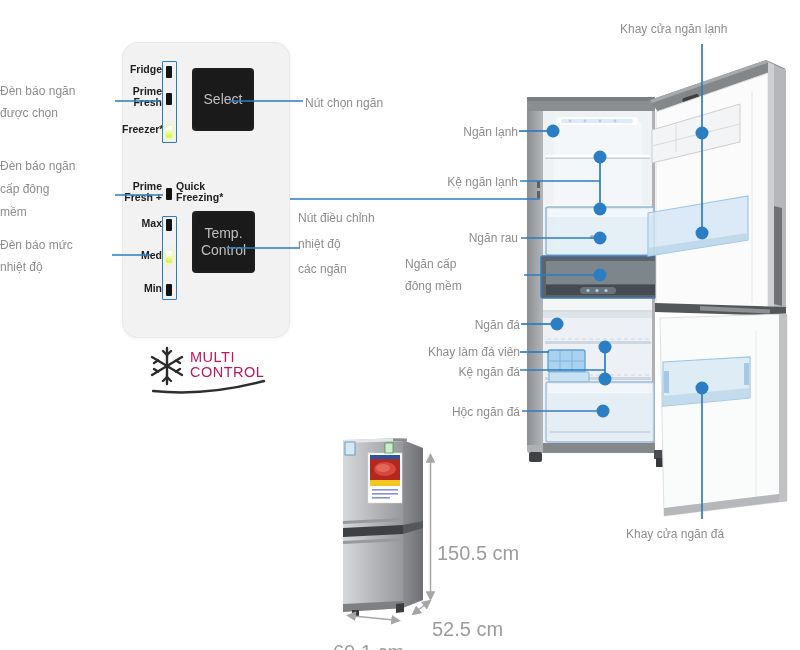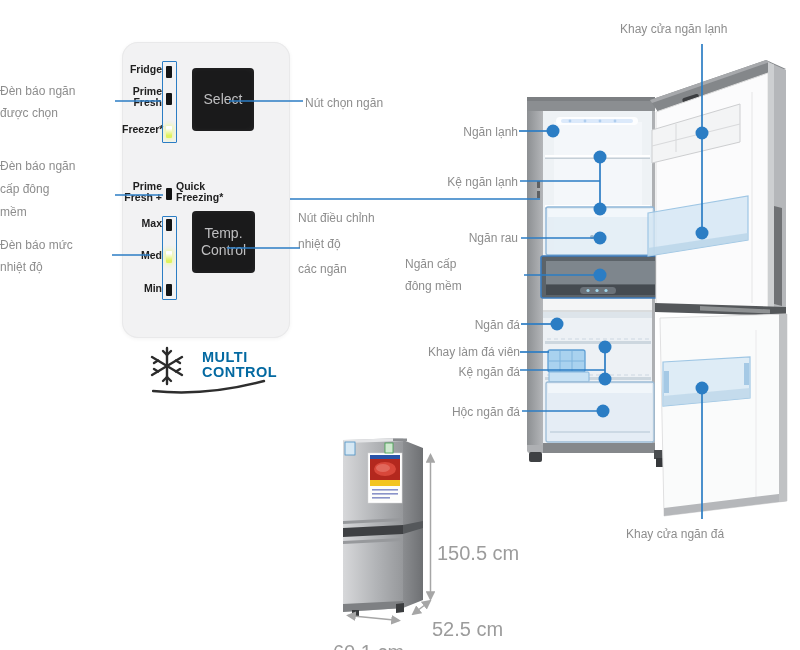--- a/index.html
+++ b/index.html
@@ -15,21 +15,21 @@
   .panel{position:absolute;left:122px;top:42px;width:168px;height:296px;background:#f2f2f3;
          border-radius:16px;box-shadow:inset 0 0 0 1px #e9e9ea,0 1px 4px rgba(0,0,0,.05);}
   .panel .ptxt{position:absolute;font-size:10.5px;line-height:11px;font-weight:700;color:#202020;white-space:pre-line;}
   .pright{text-align:right;width:40px;left:0;}
   .ind{position:absolute;left:44px;width:6px;height:12px;background:#141414;border-radius:1px;}
   .ind.lit{background:linear-gradient(180deg,#ffffff 20%,#dff25e 80%);box-shadow:0 0 5px 1px rgba(235,250,140,.95);}
   .indbox{position:absolute;left:40px;width:13px;border:1.5px solid #2b7dc4;border-radius:1px;}
   .pbtn{position:absolute;background:#1a1a1b;border-radius:4px;color:#bfbfc1;font-size:14px;
         display:flex;align-items:center;justify-content:center;text-align:center;
         white-space:pre-line;line-height:17px;box-shadow:inset 0 0 6px rgba(255,255,255,.05);}
-  .logo-text{position:absolute;left:80px;top:308px;color:#0369a1;font-weight:700;font-size:14.5px;
+  .logo-text{position:absolute;left:68px;top:308px;color:#be185d;font-weight:400;font-size:14.5px;
              line-height:15px;letter-spacing:.5px;}
 </style>
 </head>
 <body>
 
 <div class="stage">
 
   <svg class="layer" width="800" height="650" viewBox="0 0 800 650">
     <defs>
       <linearGradient id="gWall" x1="0" y1="0" x2="1" y2="0">

